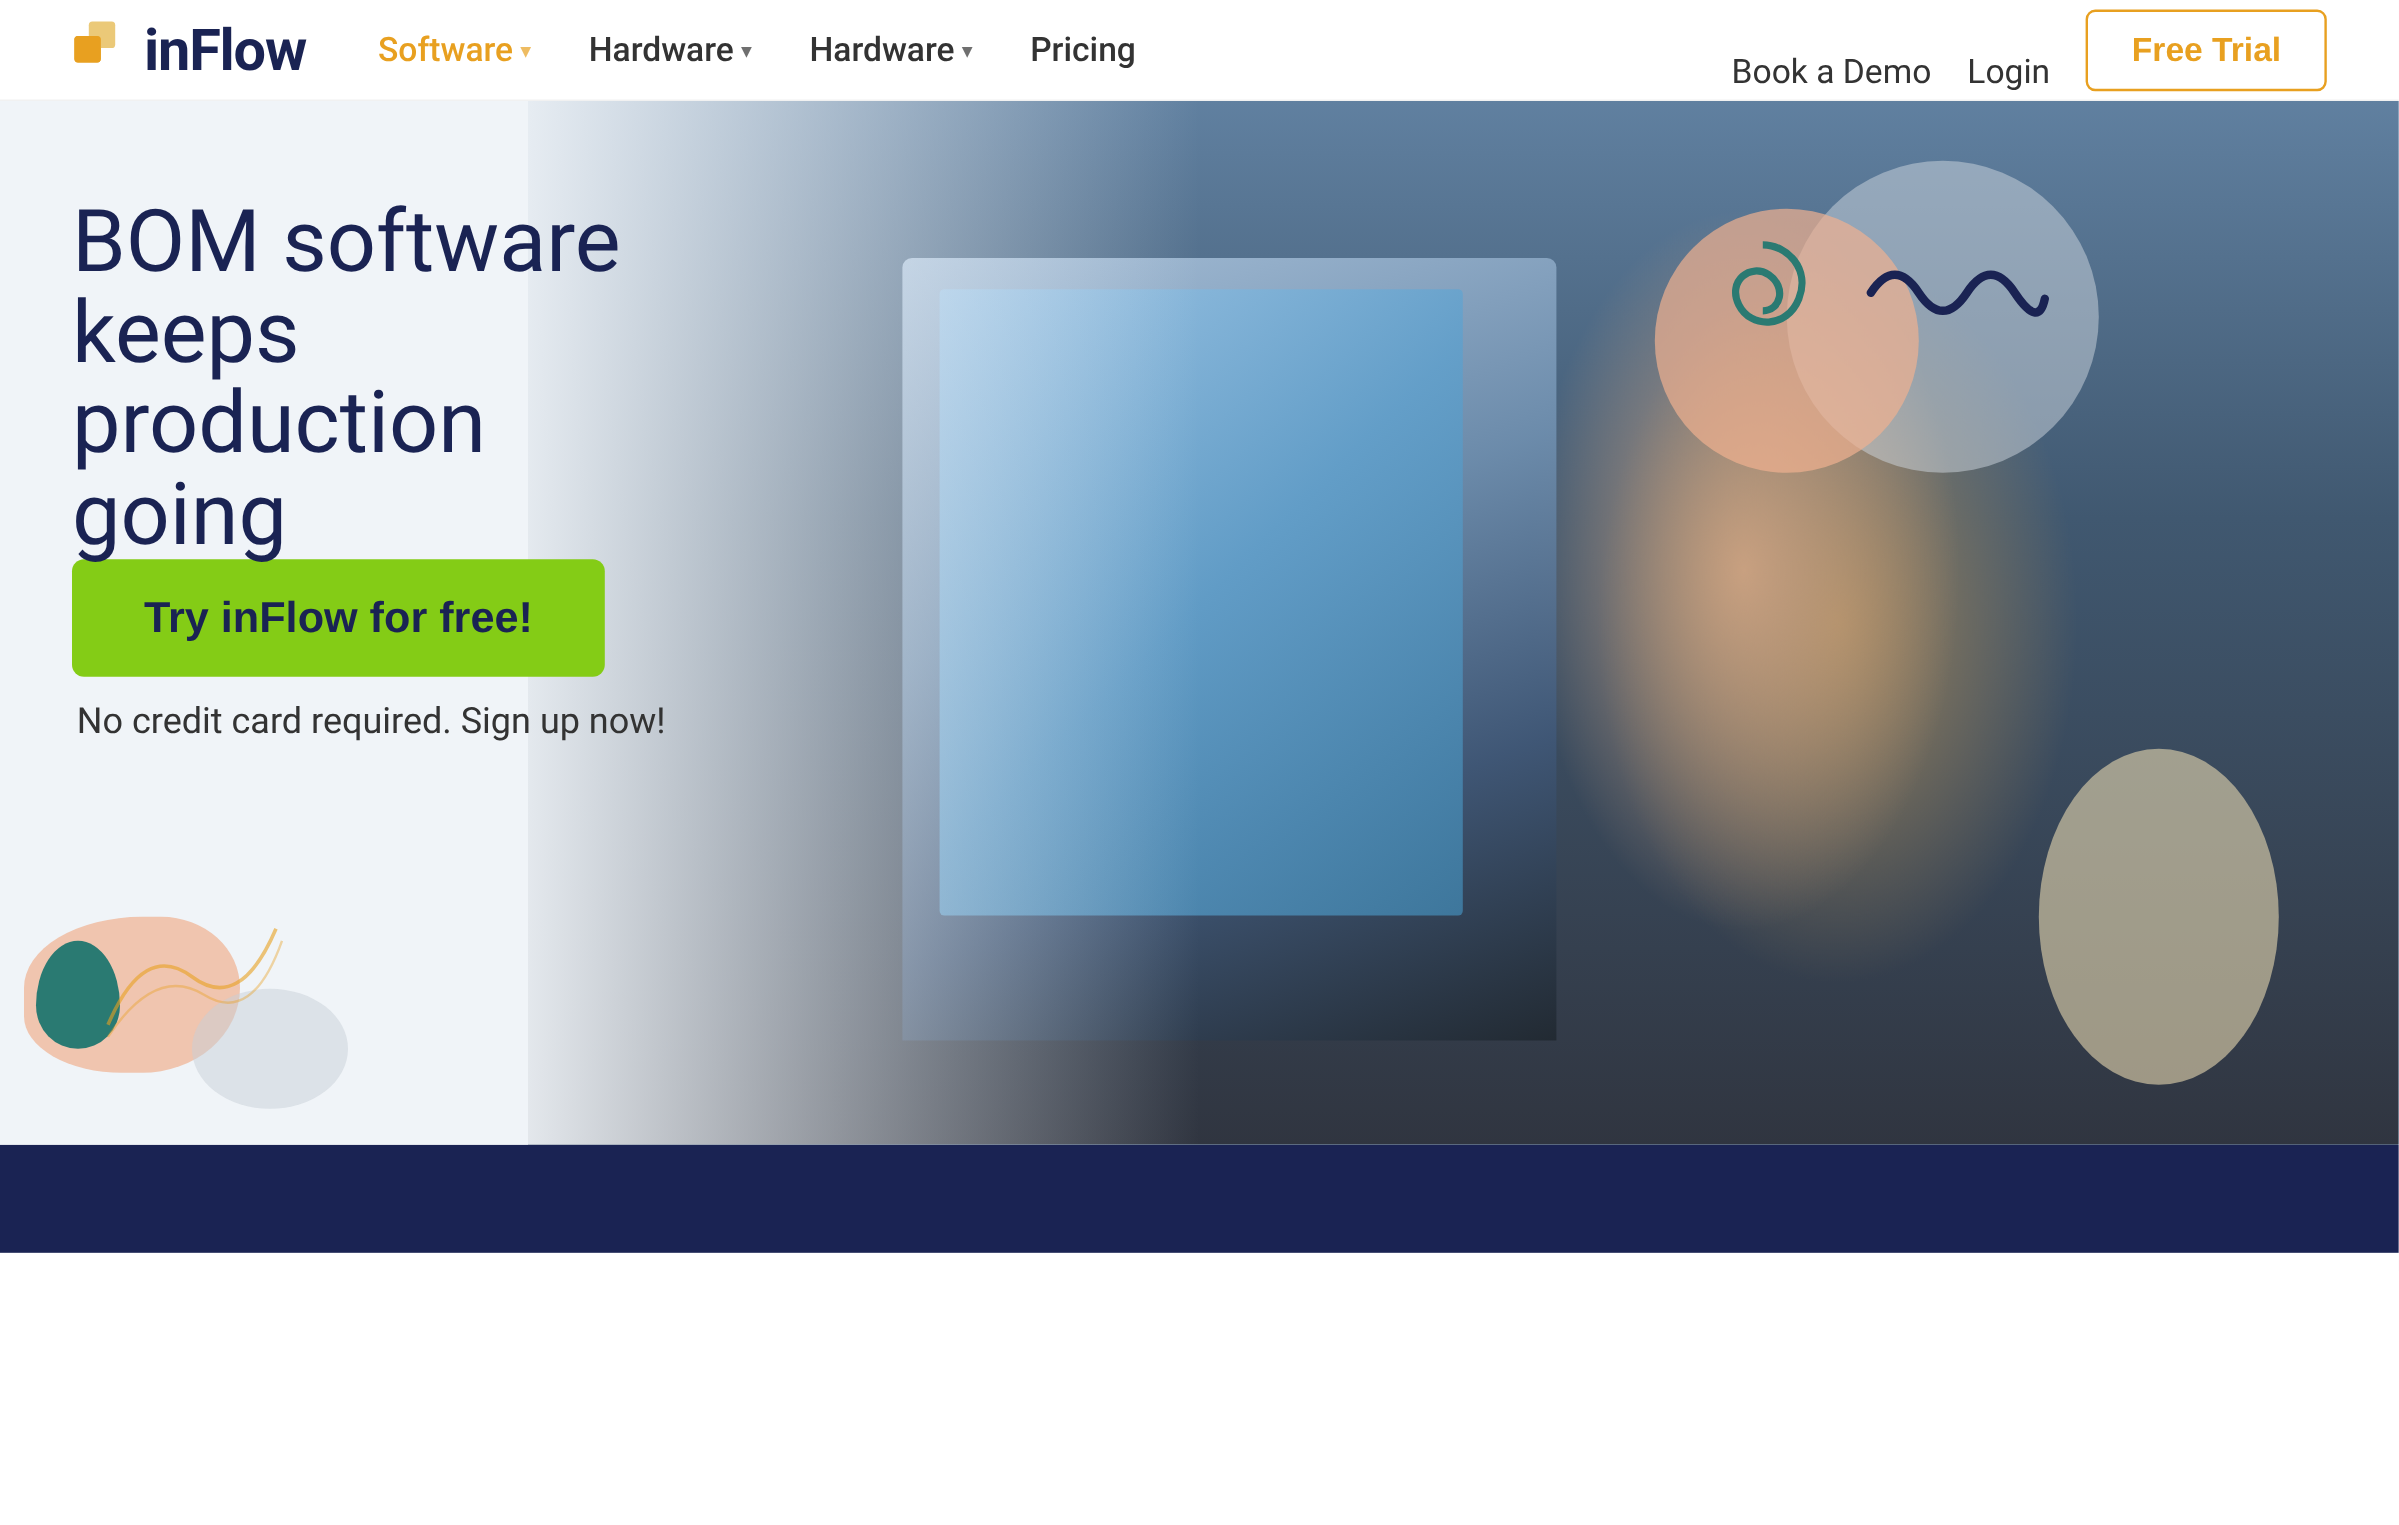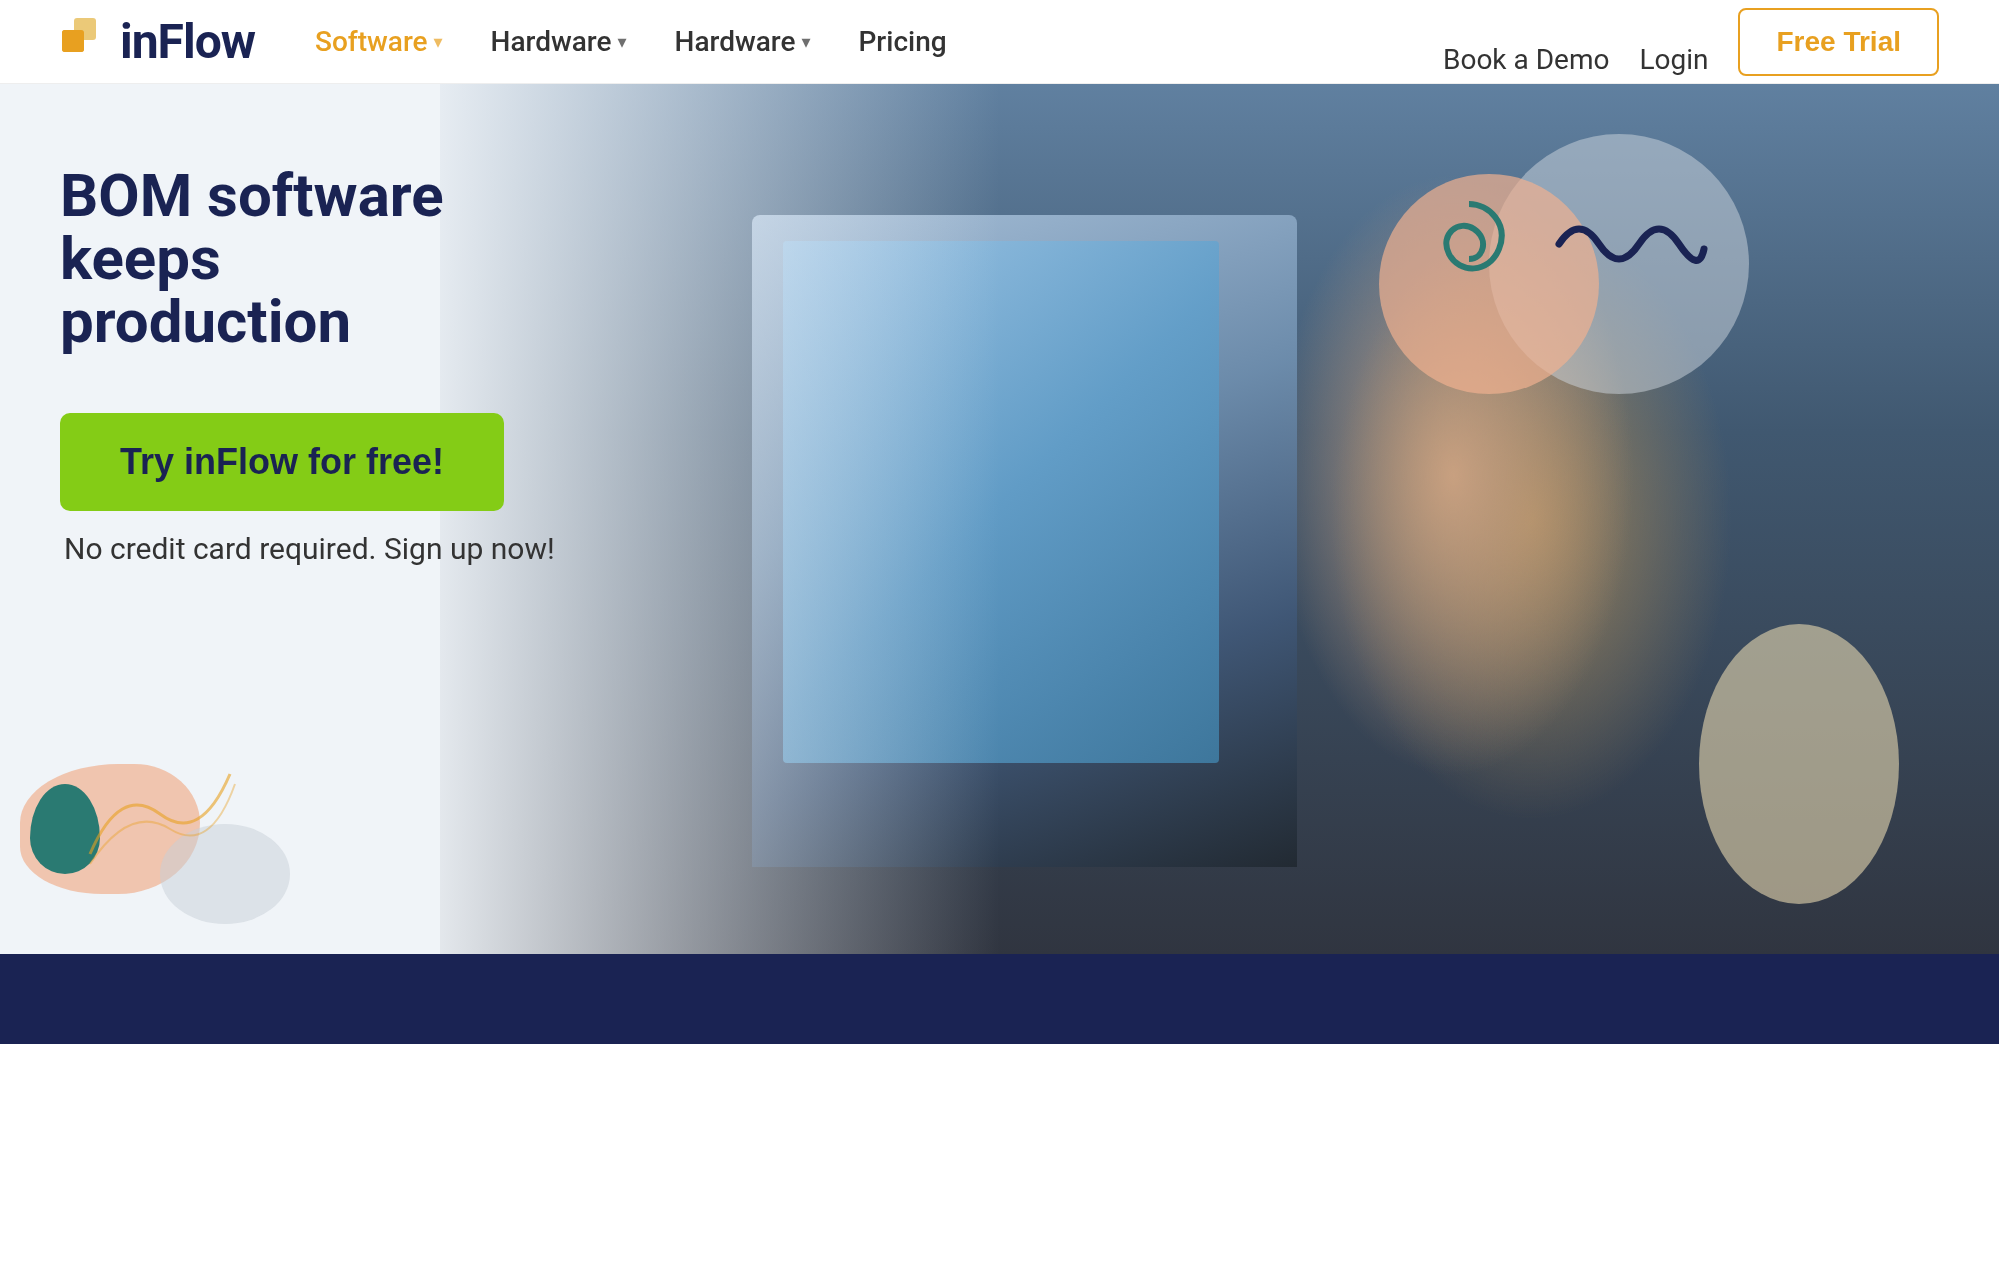--- a/index.html
+++ b/index.html
@@ -201,25 +201,24 @@
     }
 
     .hero-content {
       position: absolute;
       left: 60px;
       top: 80px;
       z-index: 10;
       max-width: 620px;
     }
     .hero-title {
-      font-size: 60px;
-      font-weight: 700;
+      font-size: 72px;
+      font-weight: 400;
       color: #1a2353;
       line-height: 1.05;
-      margin-bottom: 60px;
     }
     .hero-cta-btn {
       background: #84cc16;
       color: #1a2353;
       border: none;
       padding: 28px 60px;
       font-size: 36px;
       font-weight: 700;
       border-radius: 10px;
       cursor: pointer;
@@ -312,20 +311,21 @@
   <svg class="deco-line-art" width="160" height="120" viewBox="0 0 160 120" style="bottom:80px; left:80px;">
     <path d="M10 100 Q40 30, 80 60 Q120 90, 150 20" stroke="#e8a020" stroke-width="3" fill="none" opacity="0.6"></path>
     <path d="M10 110 Q50 50, 90 75 Q130 100, 155 30" stroke="#e8a020" stroke-width="2" fill="none" opacity="0.4"></path>
   </svg>
 
   <div class="hero-content">
     <h1 class="hero-title">
       <span>BOM software</span><br>
       <span>keeps</span><br>
       <span>production</span><br>
+      <span>going</span>
     </h1>
     <button class="hero-cta-btn">Try inFlow for free!</button>
     <p class="hero-subcopy">No credit card required. Sign up now!</p>
   </div>
 
 </section>
 
 <div class="footer-bar" style="position:relative; margin-top:0;"></div>
 
 </body></html>

